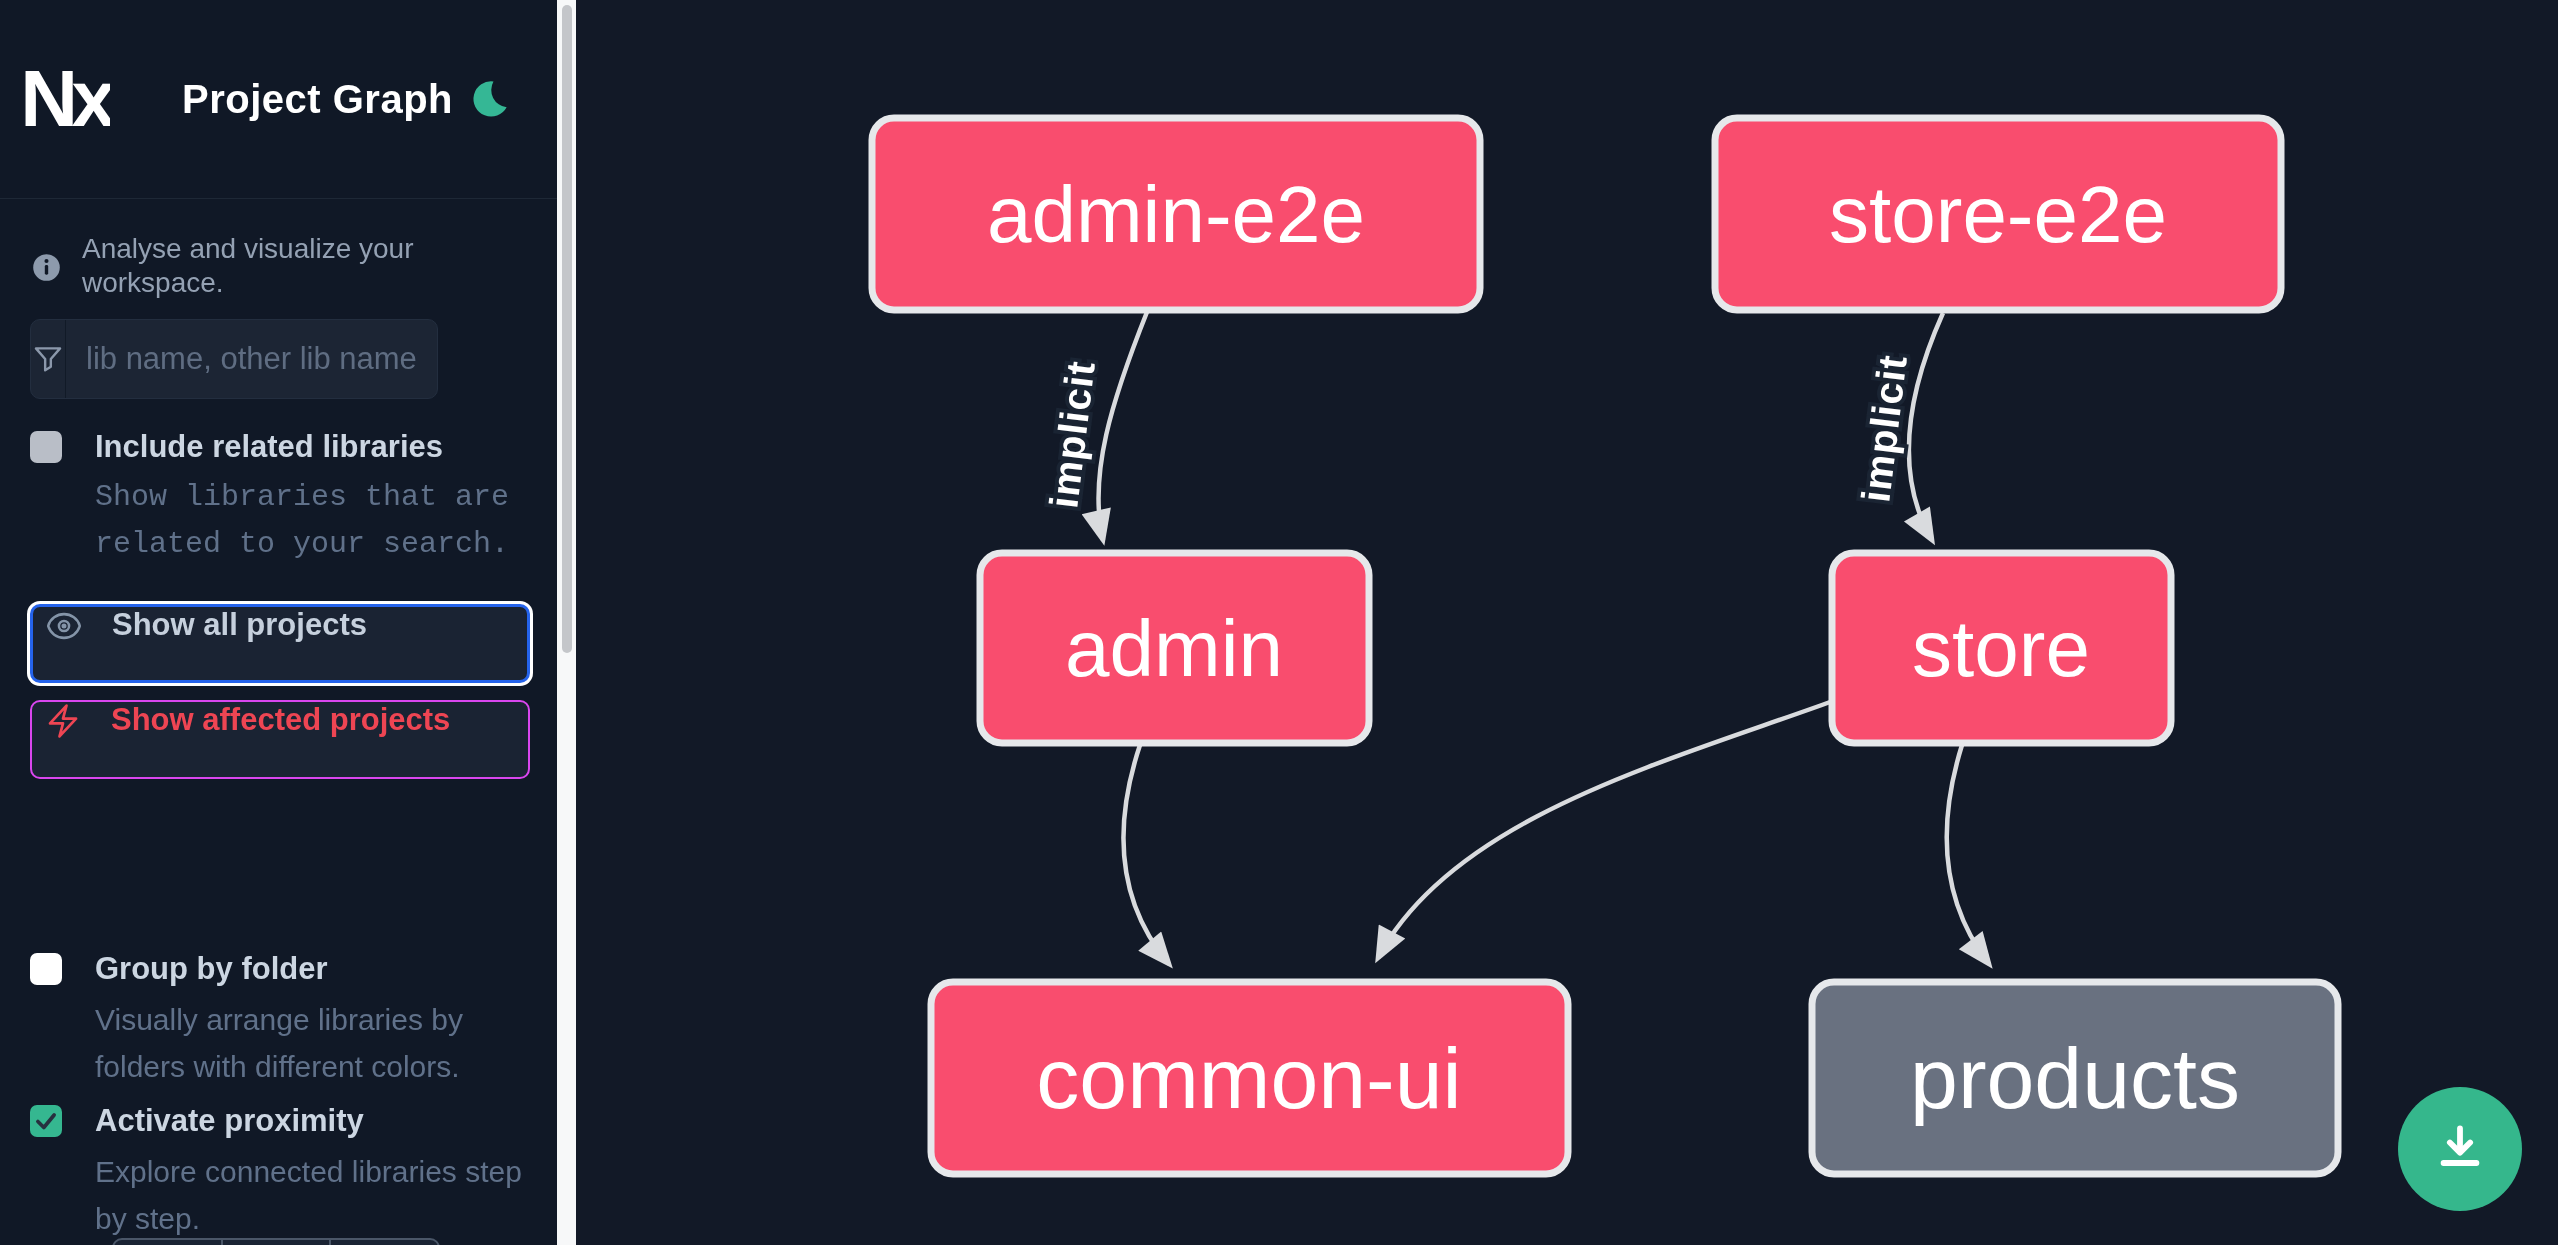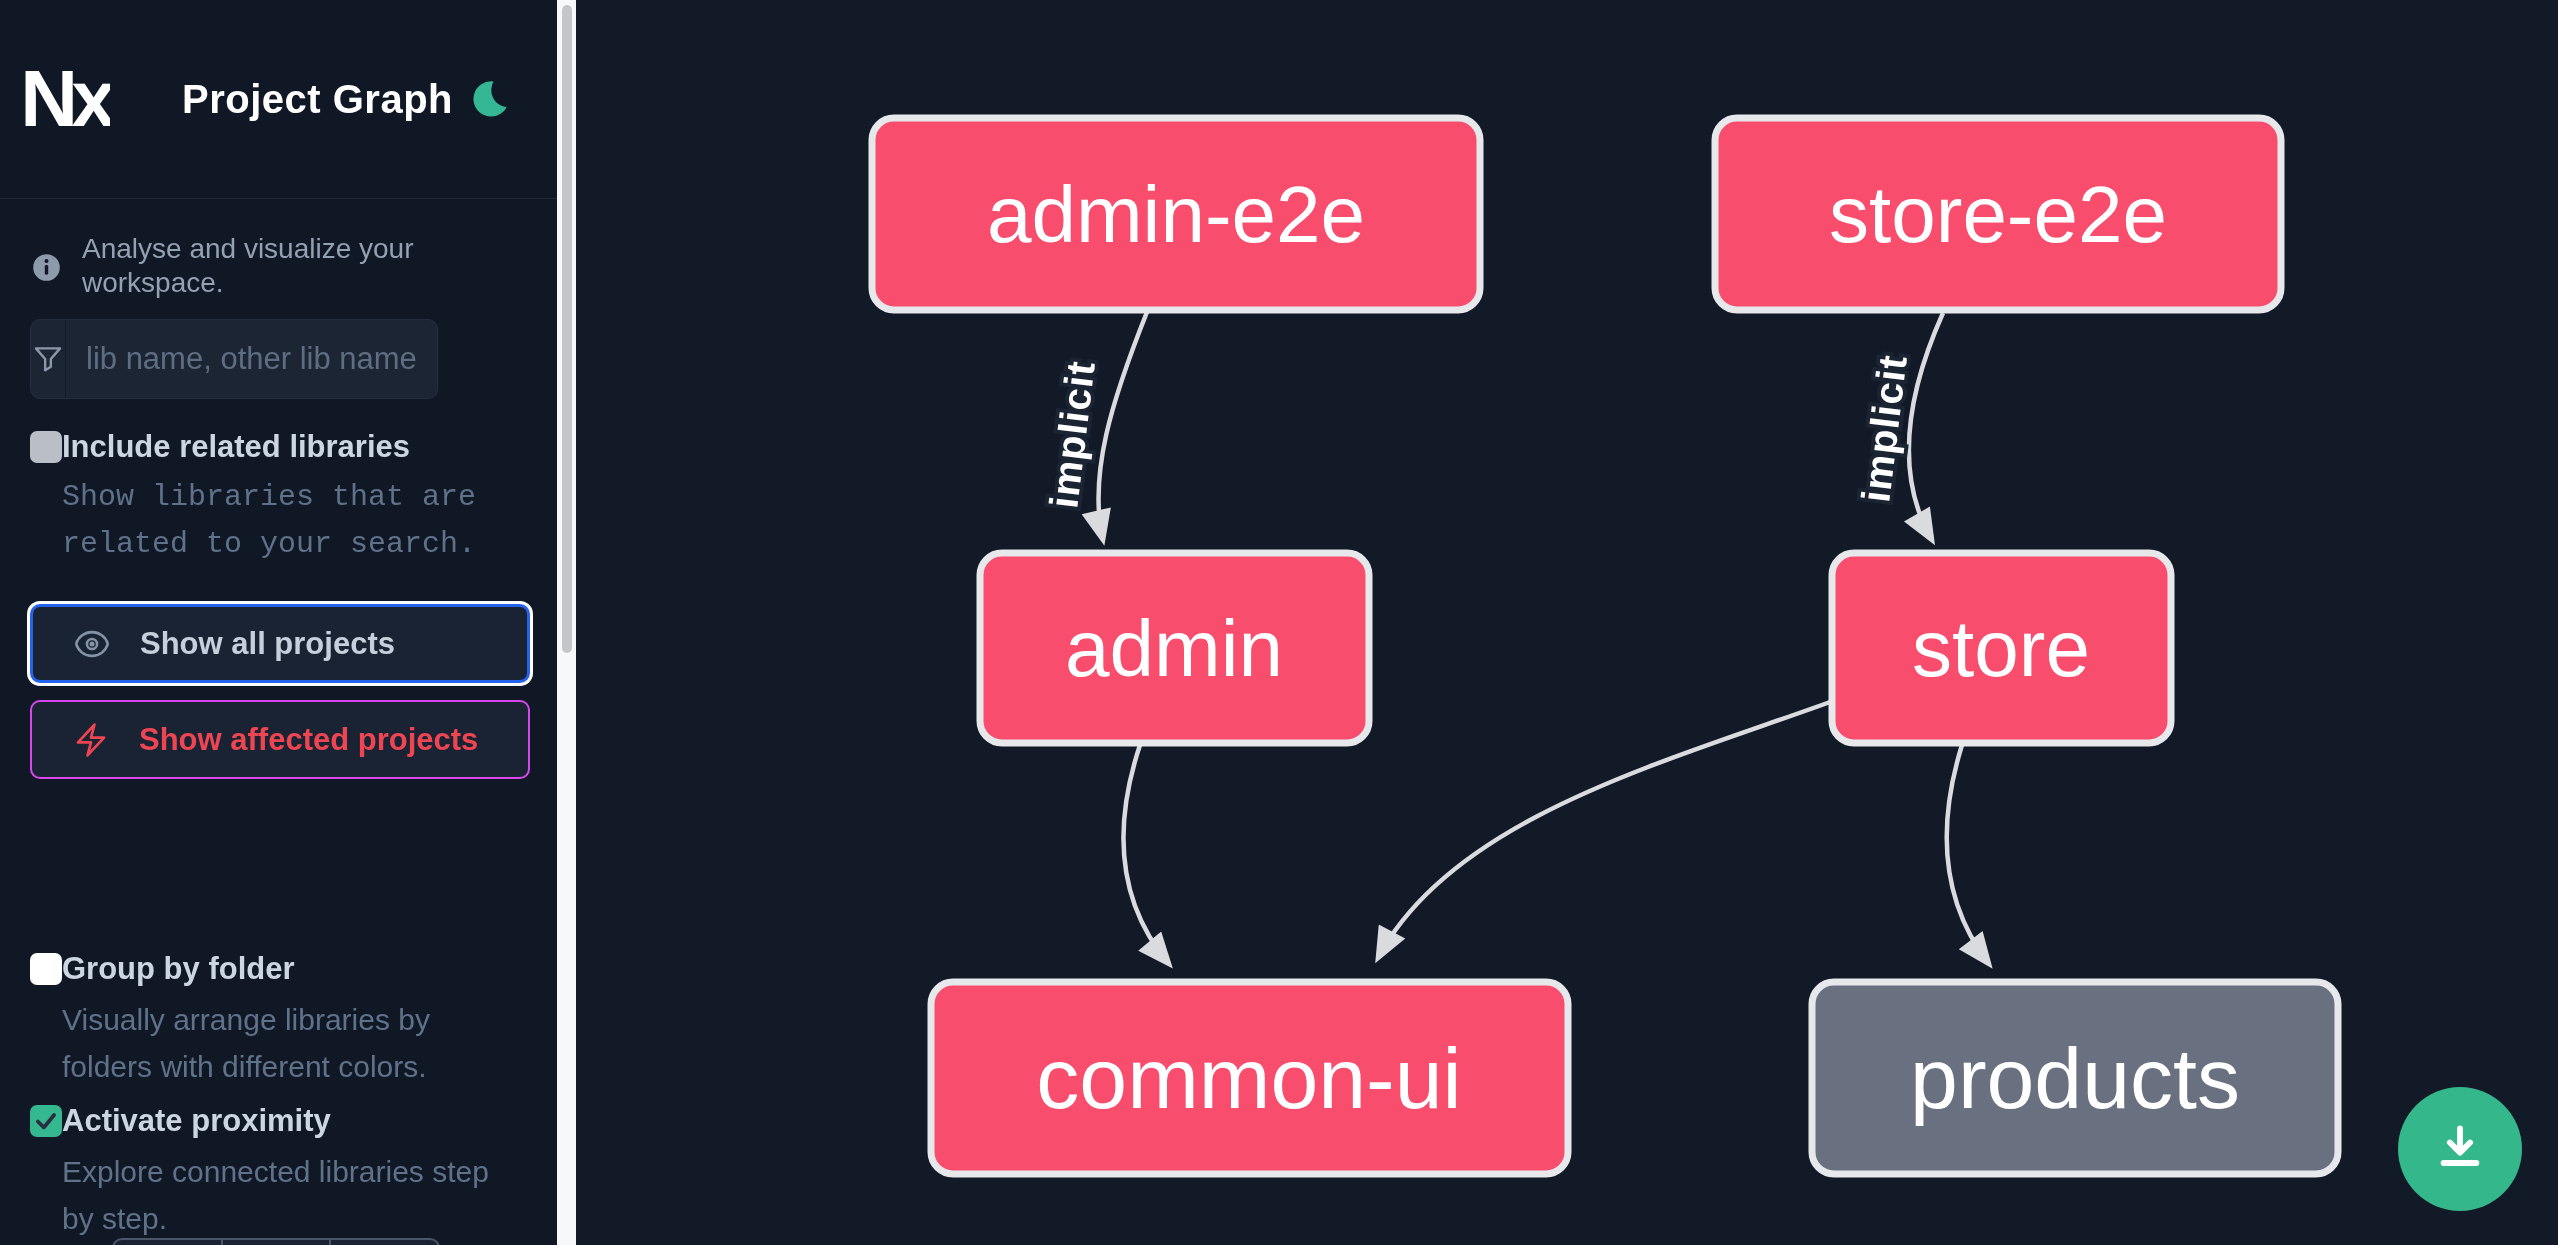--- a/index.html
+++ b/index.html
@@ -49,33 +49,33 @@
     background:#1c2534; border:1px solid #232e3f; border-radius:10px;
     display:flex; align-items:stretch; overflow:hidden;
   }
   .search-icon-cell { width:72px; display:flex; align-items:center; justify-content:center; border-right:1px solid #111a27; }
   .search-input {
     flex:1; background:transparent; border:none; outline:none;
     color:#c9d3e0; font-size:31px; padding:0 20px; font-family:"Liberation Sans",sans-serif;
   }
   .search-input::placeholder { color:#5f6d82; opacity:1; }
 
-  .option { position:absolute; left:30px; width:500px; display:flex; align-items:flex-start; }
+  .option { position:absolute; left:30px; width:500px; display:flex; gap:33px; align-items:flex-start; }
   .checkbox { flex:0 0 auto; width:32px; height:32px; border-radius:7px; margin-top:3px; position:relative; }
   .cb-muted { background:#b9bec7; }
   .cb-white { background:#ffffff; }
   .cb-checked { background:#35b790; }
   .cb-checked svg { position:absolute; left:3px; top:3px; width:26px; height:26px; }
   .opt-label { color:#ccd6e2; font-size:31px; font-weight:700; line-height:38px; }
   .opt-desc { color:#60718a; font-size:30px; line-height:47px; margin-top:8px; }
 
   .sb-btn {
     position:absolute; left:30px; width:500px; height:79px;
-    background:#1a2333; border-radius:10px; display:flex; align-items:center;
-    padding:0 40px; gap:29px; cursor:pointer; border:2px solid #4b5769;
+    background:#1a2333; border-radius:10px; display:flex; align-items:flex-start;
+    padding:0 12px; gap:29px; cursor:pointer; border:2px solid #4b5769;
   }
   .sb-btn .lbl { font-size:31px; font-weight:700; color:#c6d0dd; }
   .sb-btn svg { width:38px; height:38px; }
   .btn-focused { border:3px solid #2563eb; box-shadow:0 0 0 3px #ffffff; }
   .btn-affected { border:2px solid #d946ef; }
   .btn-affected .lbl { color:#ee4553; }
 
   .stepper {
     position:absolute; left:112px; top:1238px; width:328px; height:44px;
     border:2px solid #4a5668; border-radius:10px; background:#1a2333;

